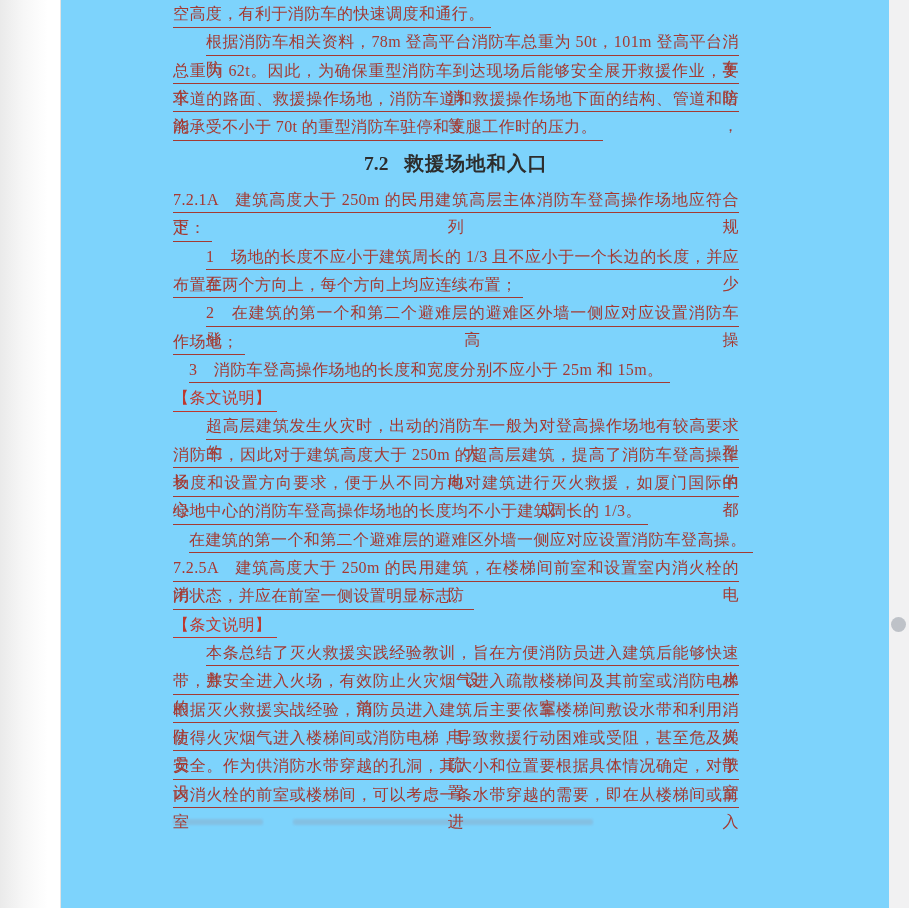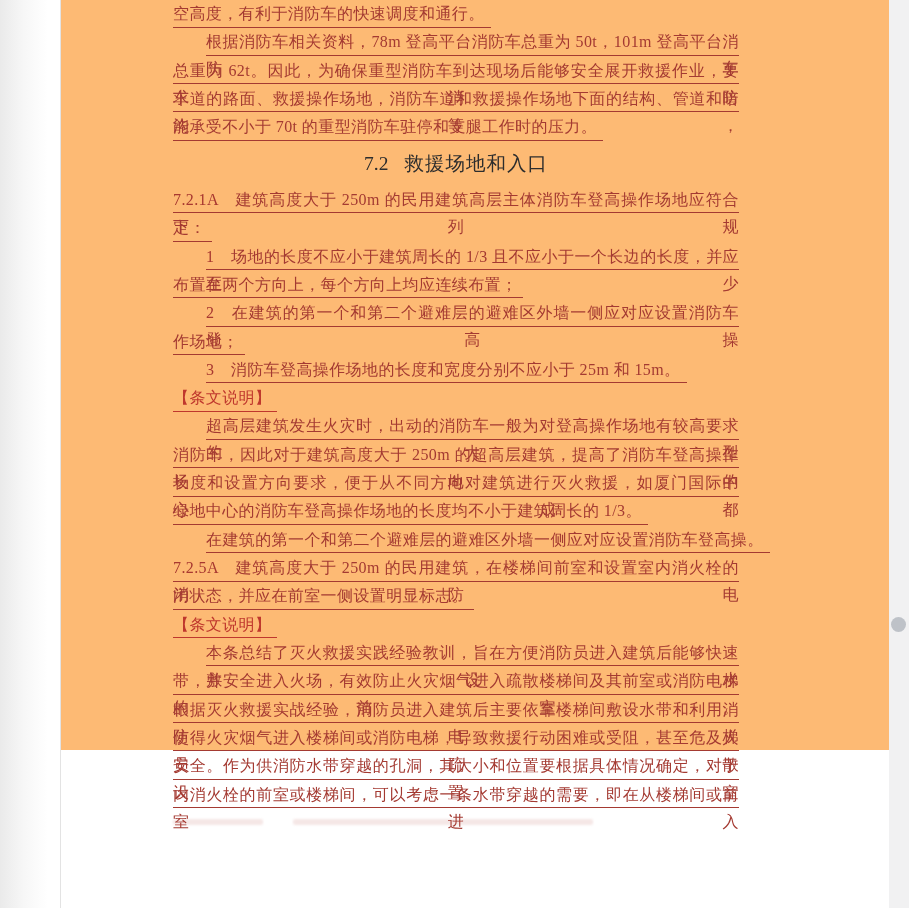--- a/index.html
+++ b/index.html
@@ -2,21 +2,21 @@
 <html><head>
 <meta charset="utf-8">
 <style>
   html, body {
     margin: 0; padding: 0;
     width: 909px; height: 908px;
     overflow: hidden;
     background: #ffffff;
     font-family: "Liberation Serif", "DejaVu Serif", serif;
   }
-  .stage { position: relative; width: 909px; height: 750px; background:#fdba74; }
+  .stage { position: relative; width: 909px; height: 908px; background:#7dd3fc; }
 
   
   .edge-left {
     position: absolute; left: 0; top: 0; width: 60px; height: 908px;
     background: linear-gradient(to right, #eaeaea 0%, #f7f7f7 40%, #ffffff 80%);
     border-right: 1px solid #e3e3e3;
   }
 
   
   .gutter {
@@ -44,29 +44,29 @@
     padding-right: 6px;
     white-space: nowrap;
   }
   .ln.fill .u {
     display: block;
     padding-right: 0;
     white-space: normal;
     text-align: justify;
     text-align-last: justify;
   }
-  .ln.ind .u { margin-left: 33px; }
+  .ln.ind .u { margin-left: 16px; }
   .ln.ind.fill .u { margin-left: 33px; }
   .ln b.lead { font-weight: normal; color: #a83830; }
   .ln.boldline .u { font-weight: normal; color: #bf372d; border-bottom-width: 1.6px; }
 
   .sec-header {
     height: 44.4px;
     display: flex; align-items: center; justify-content: center;
-    color: #2d2d2d; font-weight: normal; font-size: 19.5px;
+    color: #2d2d2d; font-weight: bold; font-size: 19.5px;
     letter-spacing: 1px;
   }
   .sec-header .num { margin-right: 16px; letter-spacing: 0; }
 
   
   .ghost { position: relative; height: 28.32px; }
   .ghost .g1, .ghost .g2 {
     position: absolute; top: 10px; height: 6px;
     background: rgba(176, 70, 60, 0.13);
     filter: blur(1.2px);

